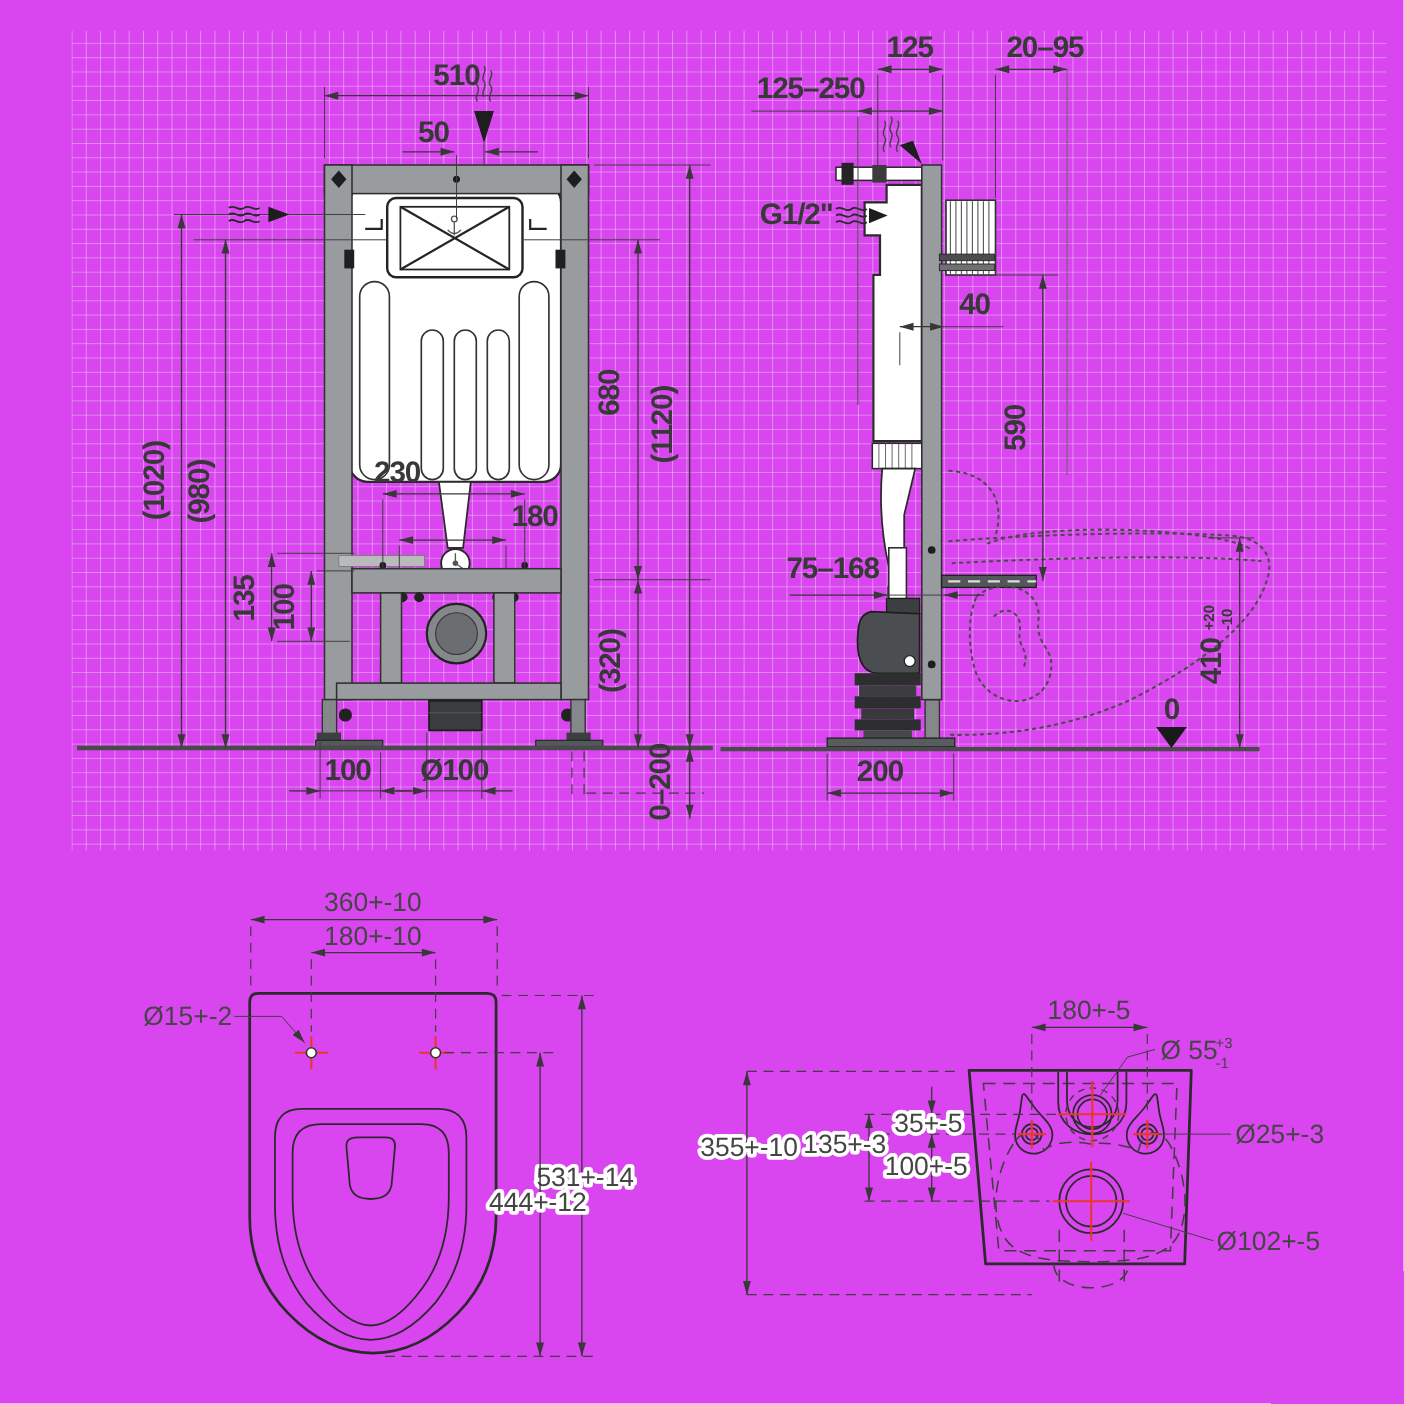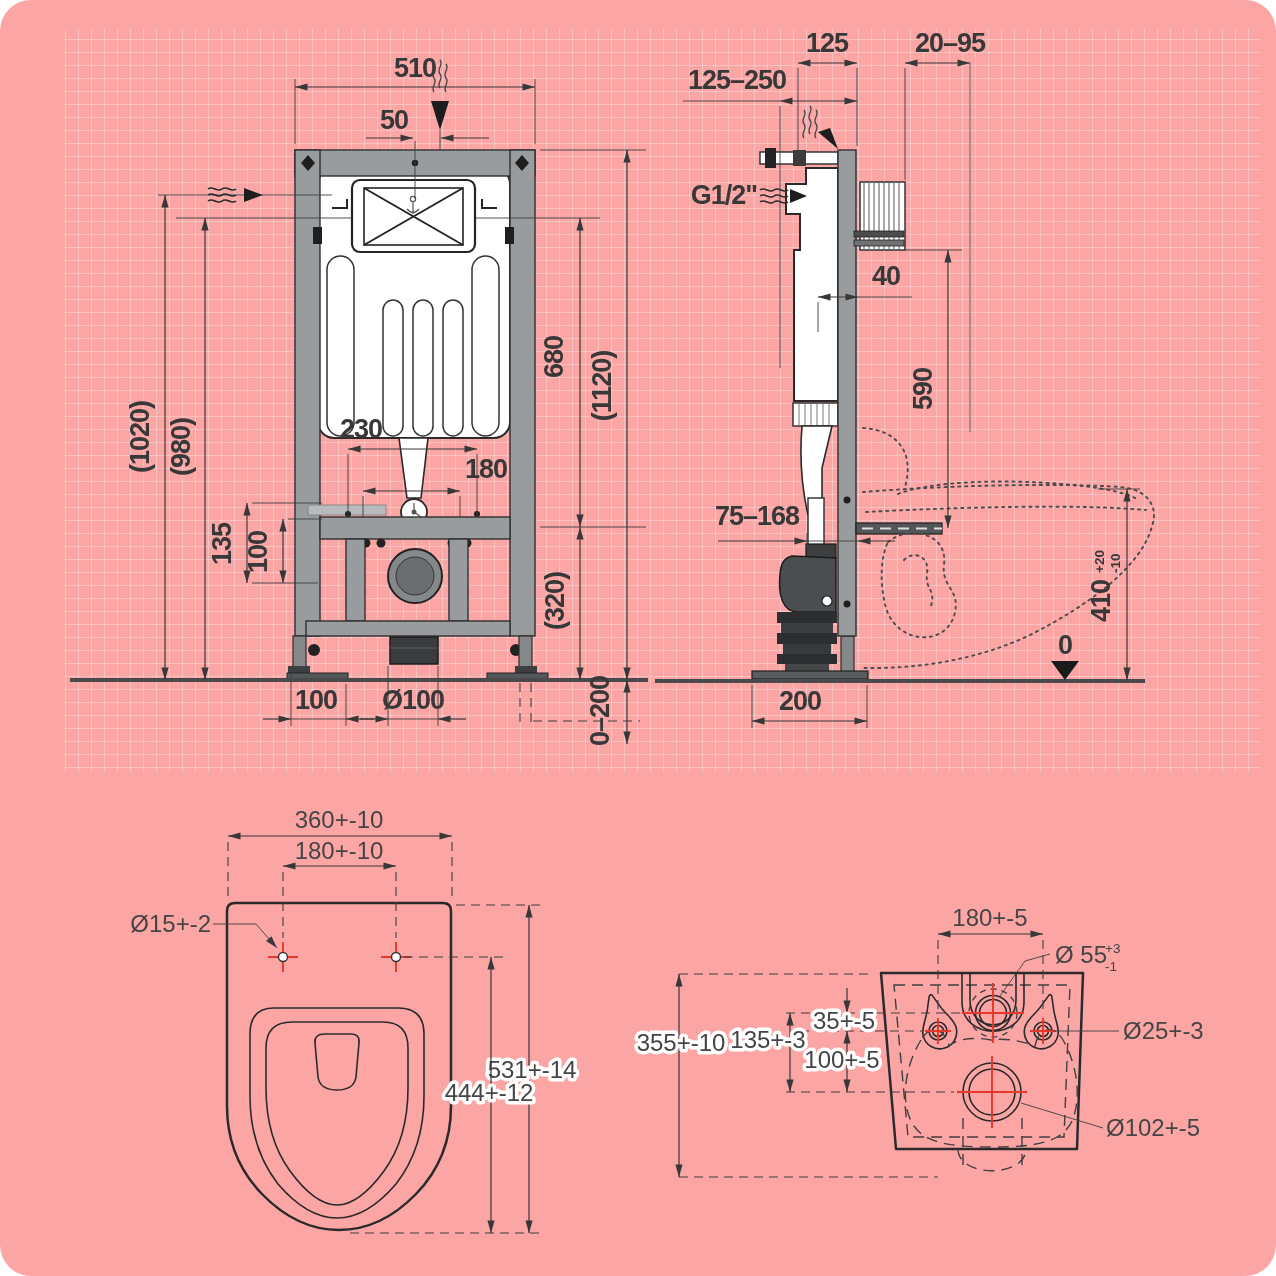--- a/index.html
+++ b/index.html
@@ -1,17 +1,17 @@
 <!DOCTYPE html>
 <html><head>
 <meta charset="utf-8">
 <style>
   html,body{margin:0;padding:0;background:#fff;}
-  #stage{position:relative;width:1276px;height:1276px;background:#fca5a5;overflow:hidden;
-         font-family:"Liberation Sans",sans-serif;border-radius:31px;}
+  #stage{position:relative;width:1276px;height:1276px;background:#d946ef;overflow:hidden;
+         font-family:"Liberation Sans",sans-serif;}
   svg{position:absolute;left:0;top:0;}
   
   .t{font-family:"Liberation Sans",sans-serif;font-weight:bold;font-size:27px;fill:#383838;letter-spacing:-1px;}
   .b{font-family:"Liberation Sans",sans-serif;font-weight:normal;font-size:24px;fill:#454545;}
   .bs{font-family:"Liberation Sans",sans-serif;font-weight:normal;font-size:13.5px;fill:#454545;}
   .ts{font-size:13.5px;letter-spacing:0;}
   .mid{text-anchor:middle;}
   .end{text-anchor:end;}
   .halo{paint-order:stroke fill;stroke:#ffffff;stroke-width:7px;stroke-linejoin:round;}
   

